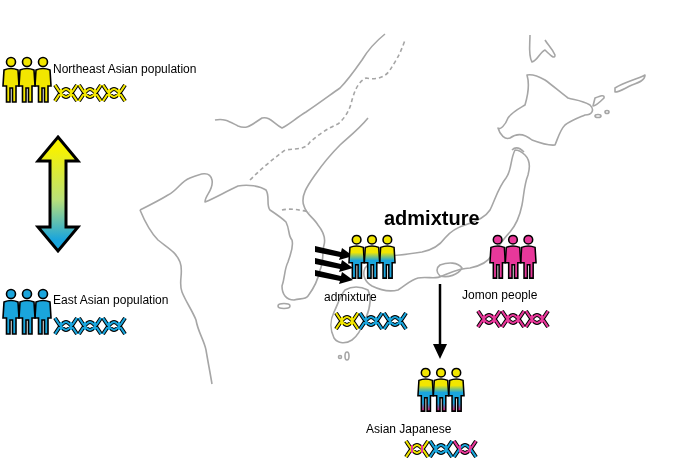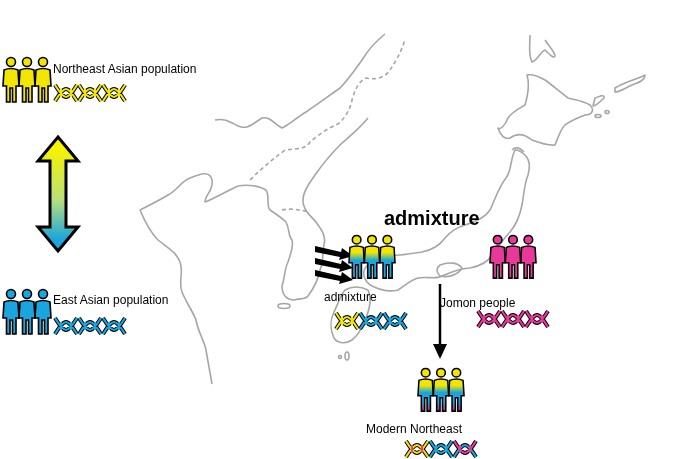--- a/index.html
+++ b/index.html
@@ -168,21 +168,21 @@
     <g fill="#e8389a" stroke="#000" stroke-width="1.6">
       <circle cx="9" cy="6" r="4.5"></circle>
         <circle cx="25" cy="6" r="4.5"></circle>
         <circle cx="41" cy="6" r="4.5"></circle>
       <path d="M2,14 Q9,11 16,14 L17,30 L14,30 L14,46 L10.5,46 L10.5,32 L8,32 L8,46 L4.5,46 L4.5,30 L1,30 Z"></path>
       <path d="M34,14 Q41,11 48,14 L49,30 L46,30 L46,46 L42.5,46 L42.5,32 L40,32 L40,46 L36.5,46 L36.5,30 L33,30 Z"></path>
       <path d="M18,14 Q25,11 32,14 L33,30 L30,30 L30,46 L26.5,46 L26.5,32 L24,32 L24,46 L20.5,46 L20.5,30 L17,30 Z"></path>
     </g>
   </svg>
 </div>
-<div class="abs label" style="left:440px; top:289px;margin-top:8px;">Jomon people</div>
+<div class="abs label" style="left:462px; top:289px;">Jomon people</div>
 <div class="abs" style="left:476px; top:309px;">
   <svg width="76" height="20" viewBox="0 0 76 20">
     <g fill="none" stroke="#000" stroke-width="4">
       <path d="M2,2 C12,18 14,18 24,2 M2,18 C12,2 14,2 24,18 M26,2 C36,18 38,18 48,2 M26,18 C36,2 38,2 48,18 M50,2 C60,18 62,18 72,2 M50,18 C60,2 62,2 72,18"></path>
     </g>
     <g fill="none" stroke="#e8389a" stroke-width="2.2">
       <path d="M2,2 C12,18 14,18 24,2 M2,18 C12,2 14,2 24,18 M26,2 C36,18 38,18 48,2 M26,18 C36,2 38,2 48,18 M50,2 C60,18 62,18 72,2 M50,18 C60,2 62,2 72,18"></path>
     </g>
     <g stroke="#e8389a" stroke-width="2">
         <path d="M8,6 L8,14 M18,6 L18,14 M32,6 L32,14 M42,6 L42,14 M56,6 L56,14 M66,6 L66,14"></path>
@@ -210,21 +210,21 @@
     <g fill="url(#ybpPeople)" stroke="#000" stroke-width="1.6">
       <circle cx="9" cy="6" r="4.5" fill="#f2e600"></circle>
         <circle cx="25" cy="6" r="4.5" fill="#f2e600"></circle>
         <circle cx="41" cy="6" r="4.5" fill="#f2e600"></circle>
       <path d="M2,14 Q9,11 16,14 L17,30 L14,30 L14,46 L10.5,46 L10.5,32 L8,32 L8,46 L4.5,46 L4.5,30 L1,30 Z"></path>
       <path d="M34,14 Q41,11 48,14 L49,30 L46,30 L46,46 L42.5,46 L42.5,32 L40,32 L40,46 L36.5,46 L36.5,30 L33,30 Z"></path>
       <path d="M18,14 Q25,11 32,14 L33,30 L30,30 L30,46 L26.5,46 L26.5,32 L24,32 L24,46 L20.5,46 L20.5,30 L17,30 Z"></path>
     </g>
   </svg>
 </div>
-<div class="abs label" style="left:366px; top:423px;">Modern Northeast</div>
+<div class="abs label" style="left:366px; top:423px;">Asian Japanese</div>
 <div class="abs" style="left:404px; top:439px;">
   <svg width="76" height="20" viewBox="0 0 76 20">
     <g fill="none" stroke="#000" stroke-width="4">
       <path d="M2,2 C12,18 14,18 24,2 M2,18 C12,2 14,2 24,18 M26,2 C36,18 38,18 48,2 M26,18 C36,2 38,2 48,18 M50,2 C60,18 62,18 72,2 M50,18 C60,2 62,2 72,18"></path>
     </g>
     <g fill="none" stroke-width="2.2">
       <path d="M2,2 C12,18 14,18 24,2 M2,18 C12,2 14,2 24,18" stroke="#f2e600"></path>
       <path d="M26,2 C36,18 38,18 48,2 M26,18 C36,2 38,2 48,18" stroke="#1aa5dc"></path>
       <path d="M50,2 C60,18 62,18 72,2" stroke="#e8389a"></path>
       <path d="M50,18 C60,2 62,2 72,18" stroke="#1aa5dc"></path>

